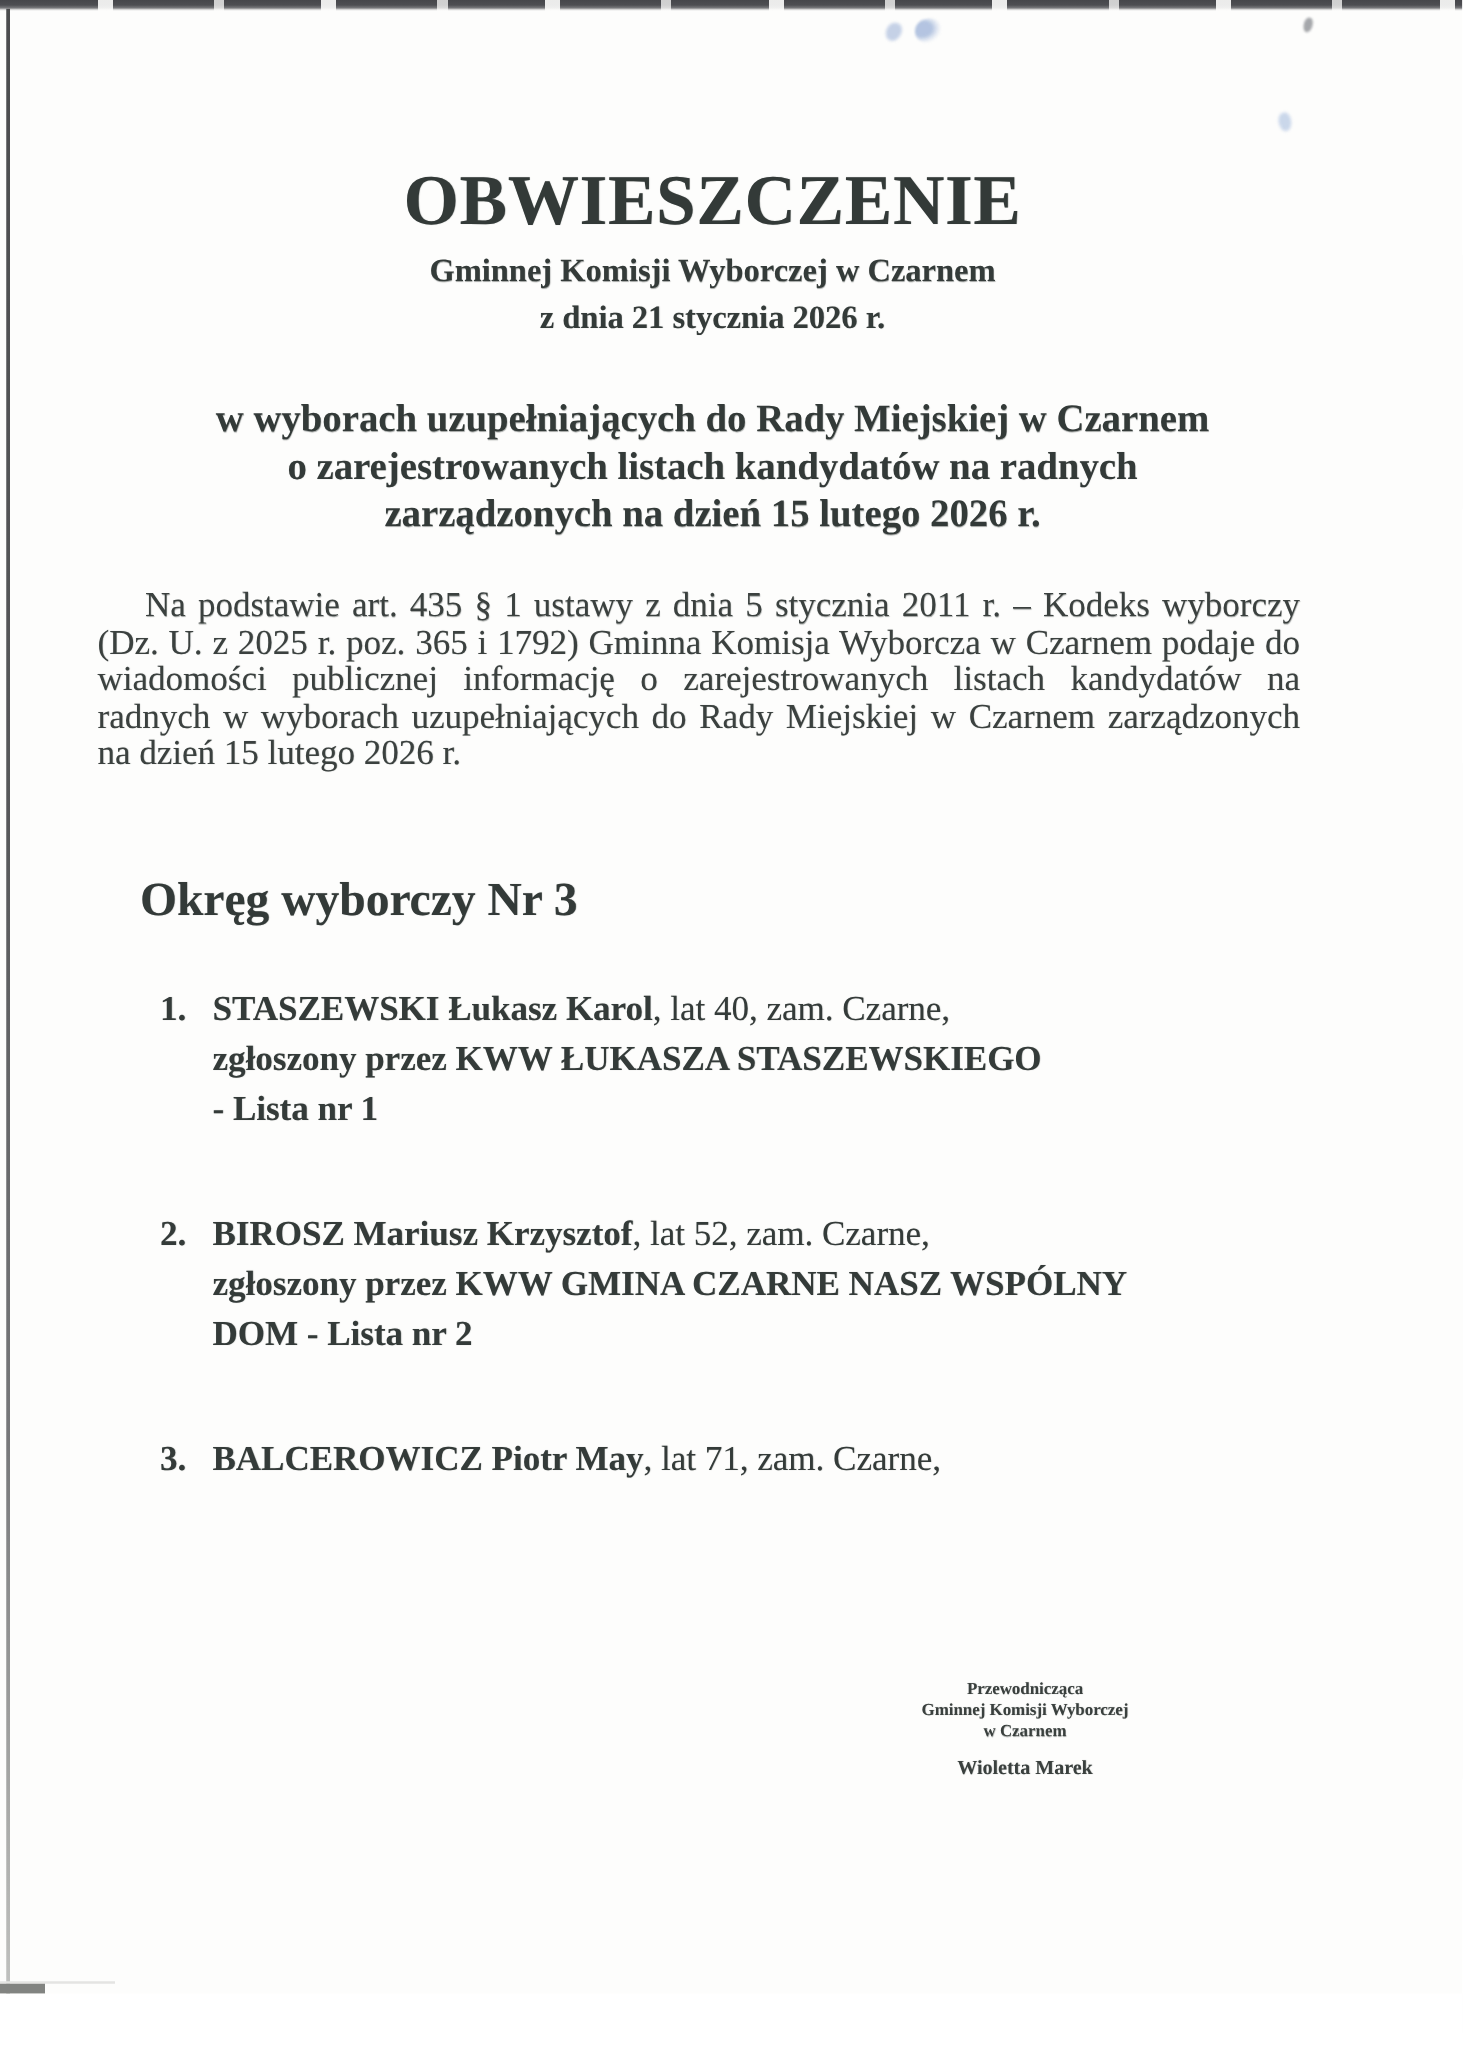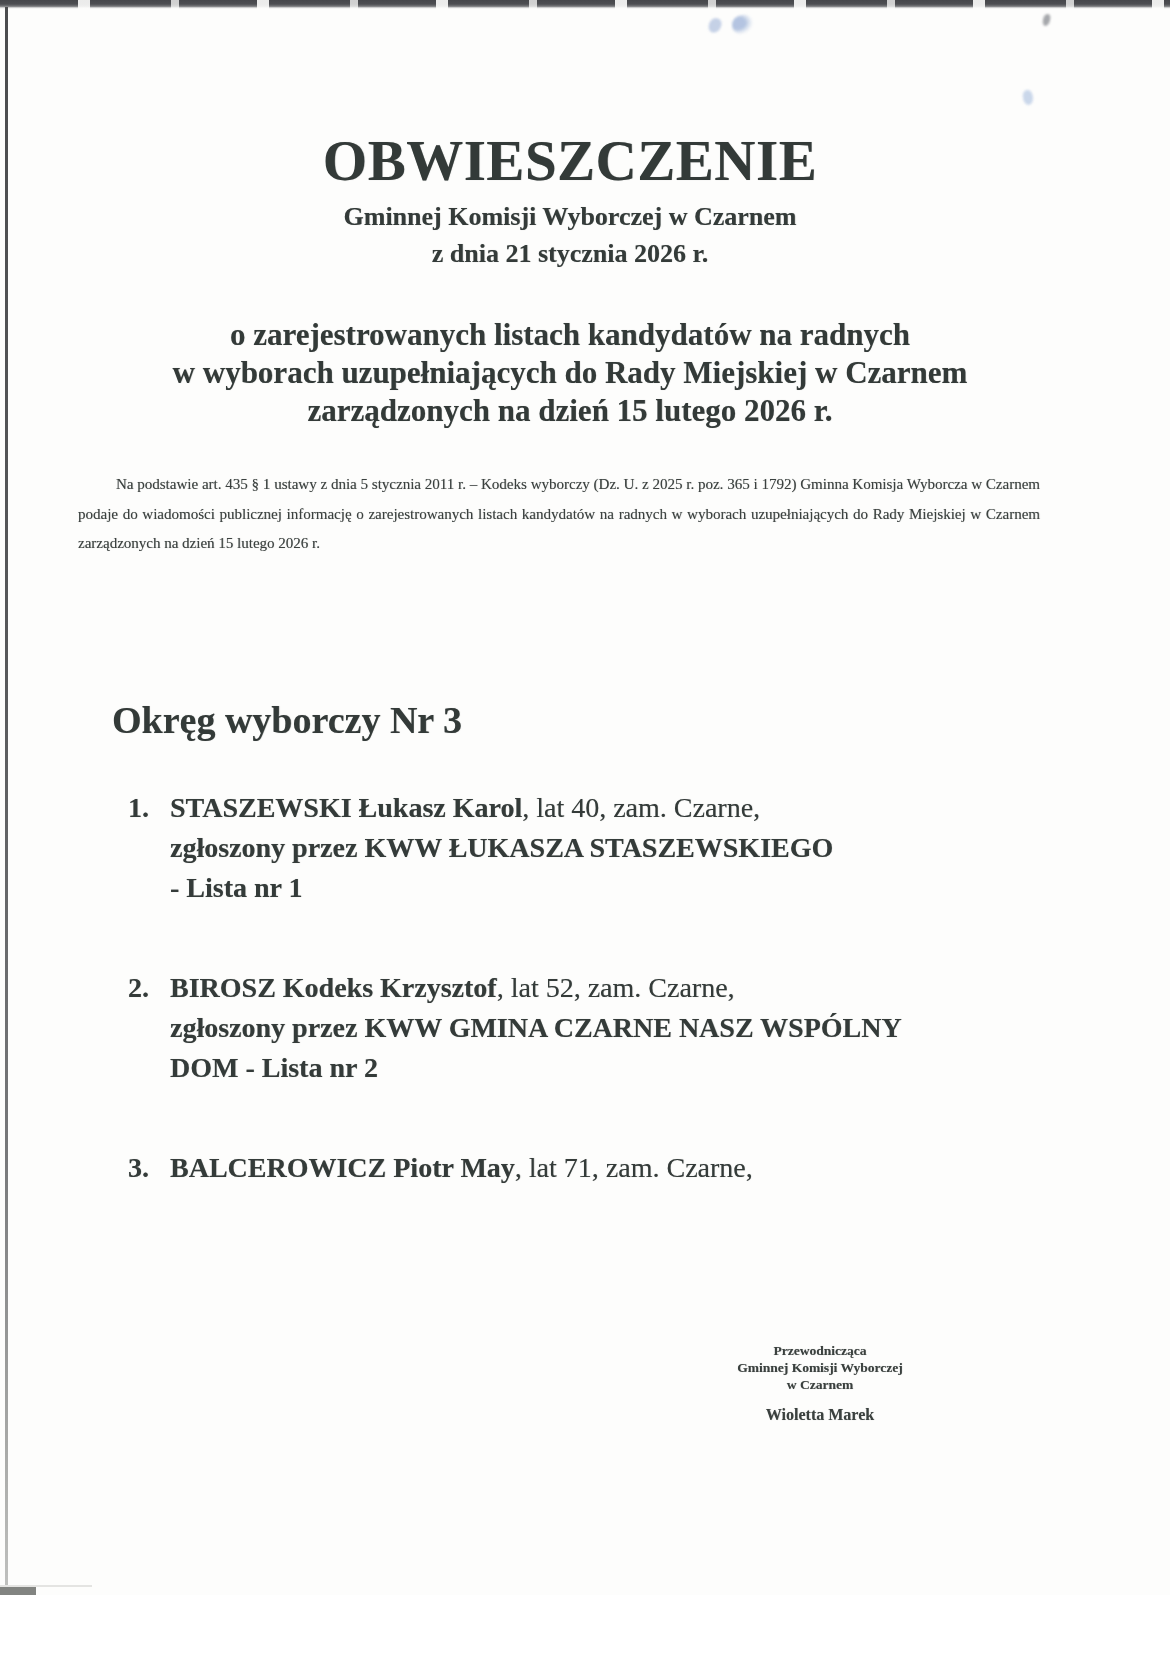--- a/index.html
+++ b/index.html
@@ -91,21 +91,21 @@
     text-align: center;
     font-size: 31px;
     font-weight: bold;
     line-height: 38px;
     color: #333a38;
   }
   .legal-paragraph {
     position: absolute;
     top: 470px; left: 78px;
     width: 962px;
-    font-size: 15px;
+    font-size: 28px;
     line-height: 29.5px;
     text-align: justify;
     text-indent: 38px;
     color: #3b413f;
   }
   .district-heading {
     position: absolute;
     top: 698px; left: 112px;
     font-size: 38px;
     font-weight: bold;
@@ -169,22 +169,22 @@
   <div class="scan-mark scan-mark-blue-3"></div>
 
   <div class="doc-title ink-soft">OBWIESZCZENIE</div>
 
   <div class="doc-issuer ink-soft">
     <div>Gminnej Komisji Wyborczej w Czarnem</div>
     <div>z dnia 21 stycznia 2026 r.</div>
   </div>
 
   <div class="doc-subject ink-soft">
+    <div>w wyborach uzupełniających do Rady Miejskiej w Czarnem</div>
     <div>o zarejestrowanych listach kandydatów na radnych</div>
-    <div>w wyborach uzupełniających do Rady Miejskiej w Czarnem</div>
     <div>zarządzonych na dzień 15 lutego 2026 r.</div>
   </div>
 
   <div class="legal-paragraph ink-soft">Na podstawie art. 435 § 1 ustawy z dnia 5 stycznia 2011 r. – Kodeks wyborczy (Dz. U. z 2025 r. poz. 365 i 1792) Gminna Komisja Wyborcza w Czarnem podaje do wiadomości publicznej informację o zarejestrowanych listach kandydatów na radnych w wyborach uzupełniających do Rady Miejskiej w Czarnem zarządzonych na dzień 15 lutego 2026 r.</div>
 
   <div class="district-heading ink-soft">Okręg wyborczy Nr 3</div>
 
   <div class="candidate-list">
 
     <div class="candidate ink-soft">
@@ -192,21 +192,21 @@
       <span class="candidate-text">
         <span class="cand-name">STASZEWSKI Łukasz Karol</span><span class="cand-details">, lat 40, zam. Czarne,</span>
         <span class="cand-committee-line">zgłoszony przez KWW ŁUKASZA STASZEWSKIEGO</span>
         <span class="cand-committee-line">- Lista nr 1</span>
       </span>
     </div>
 
     <div class="candidate ink-soft">
       <span class="candidate-number">2.</span>
       <span class="candidate-text">
-        <span class="cand-name">BIROSZ Kodeks Krzysztof</span><span class="cand-details">, lat 52, zam. Czarne,</span>
+        <span class="cand-name">BIROSZ Mariusz Krzysztof</span><span class="cand-details">, lat 52, zam. Czarne,</span>
         <span class="cand-committee-line">zgłoszony przez KWW GMINA CZARNE NASZ WSPÓLNY</span>
         <span class="cand-committee-line">DOM - Lista nr 2</span>
       </span>
     </div>
 
     <div class="candidate ink-soft">
       <span class="candidate-number">3.</span>
       <span class="candidate-text">
         <span class="cand-name">BALCEROWICZ Piotr May</span><span class="cand-details">, lat 71, zam. Czarne,</span>
         <span class="cand-committee-line"></span>

